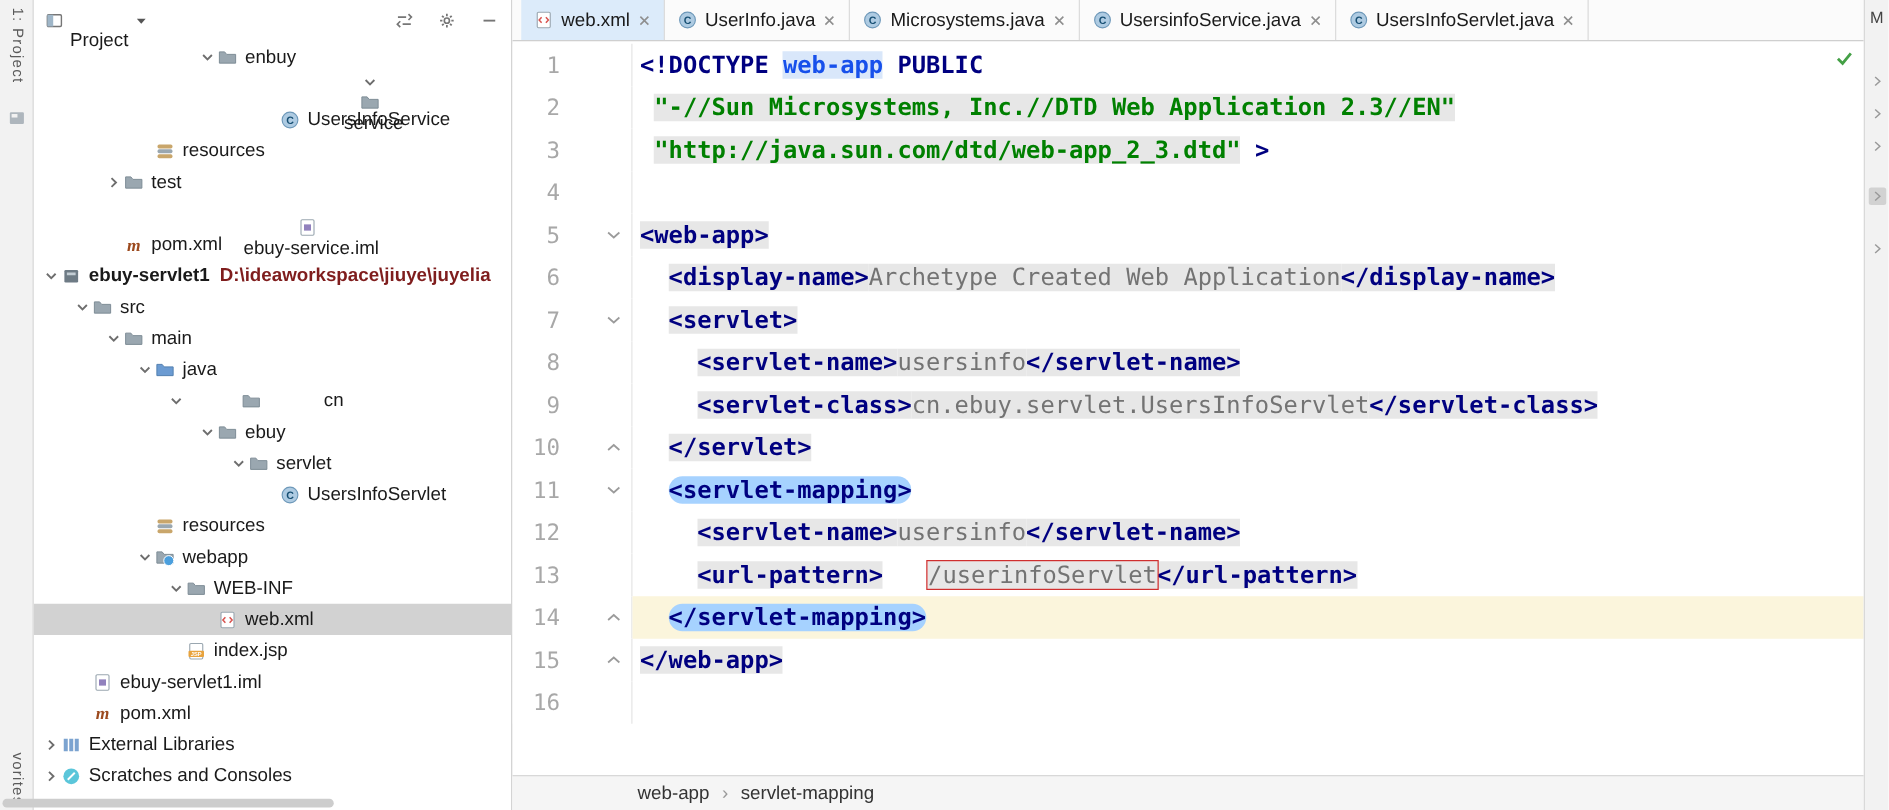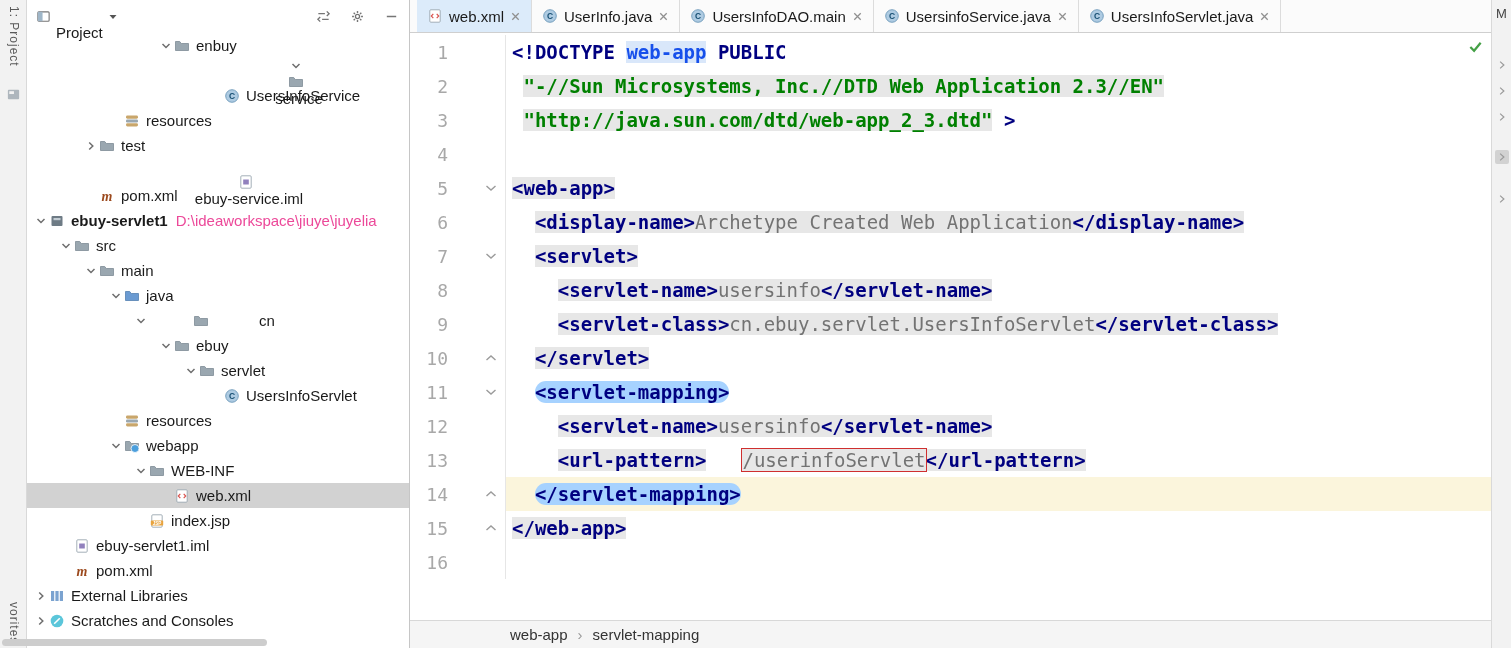--- a/index.html
+++ b/index.html
@@ -19,21 +19,21 @@
   .panel-header { height:33px; flex:0 0 33px; display:flex; align-items:center; padding:0 10px 0 8px; gap:5px; }
   .panel-title-wrap { display:flex; align-items:center; gap:5px; }
   .panel-title { font-size:15px;margin-top:32px; }
   .header-icons { margin-left:auto; display:flex; align-items:center; gap:18px; }
   .tree { position:relative; flex:1; overflow:hidden; }
   .tree-row { height:25px; display:flex; align-items:center; font-size:15px; white-space:nowrap; }
   .tree-row.selected { background:#d2d2d2; }
   .tree-spacer { flex:0 0 16px; width:16px; }
   .tree-label { margin-left:6px; }
   .tree-label.bold { font-weight:bold; }
-  .suffix { color:#ec4899; margin-left:8px; }
+  .suffix { color:#7f1d1d; margin-left:8px;font-weight:bold; }
   .icon { display:inline-flex; width:16px; height:16px; align-items:center; justify-content:center; flex:0 0 auto; }
   .hscroll { position:absolute; bottom:2px; left:2px; width:265px; height:7px; background:#cdcdcd; border-radius:4px; }
 
   
   .editor-col { flex:1; min-width:0; display:flex; flex-direction:column; background:#fff; }
   .tabbar { height:33px; flex:0 0 33px; display:flex; align-items:stretch; background:#fbfbfb; border-bottom:1px solid #cfcfcf; padding-left:7px; }
   .tab { display:flex; align-items:center; gap:6px; padding:0 10px; font-size:15px; border-right:1px solid #dcdcdc; }
   .tab.active { background:#dcebfa; }
   .tab-close { width:11px; height:11px; }
 
@@ -441,21 +441,21 @@
             </svg>
           </span>
         </div>
         <div class="tab">
           <span class="icon">
             <svg width="16" height="16" viewBox="0 0 16 16">
               <circle cx="8" cy="8" r="6.3" fill="#aecbe2" stroke="#6d98b9" stroke-width="0.9"></circle>
               <text x="8" y="11.2" font-size="8.5" font-weight="bold" text-anchor="middle" fill="#174f73" font-family="Liberation Sans, sans-serif">C</text>
             </svg>
           </span>
-          <span>UsersInfoDAO.main</span>
+          <span>Microsystems.java</span>
           <span class="icon tab-close">
             <svg width="11" height="11" viewBox="0 0 12 12">
               <path d="M2.5 2.5 L9.5 9.5 M9.5 2.5 L2.5 9.5" stroke="#8f8f8f" stroke-width="1.4"></path>
             </svg>
           </span>
         </div>
         <div class="tab">
           <span class="icon">
             <svg width="16" height="16" viewBox="0 0 16 16">
               <circle cx="8" cy="8" r="6.3" fill="#aecbe2" stroke="#6d98b9" stroke-width="0.9"></circle>

